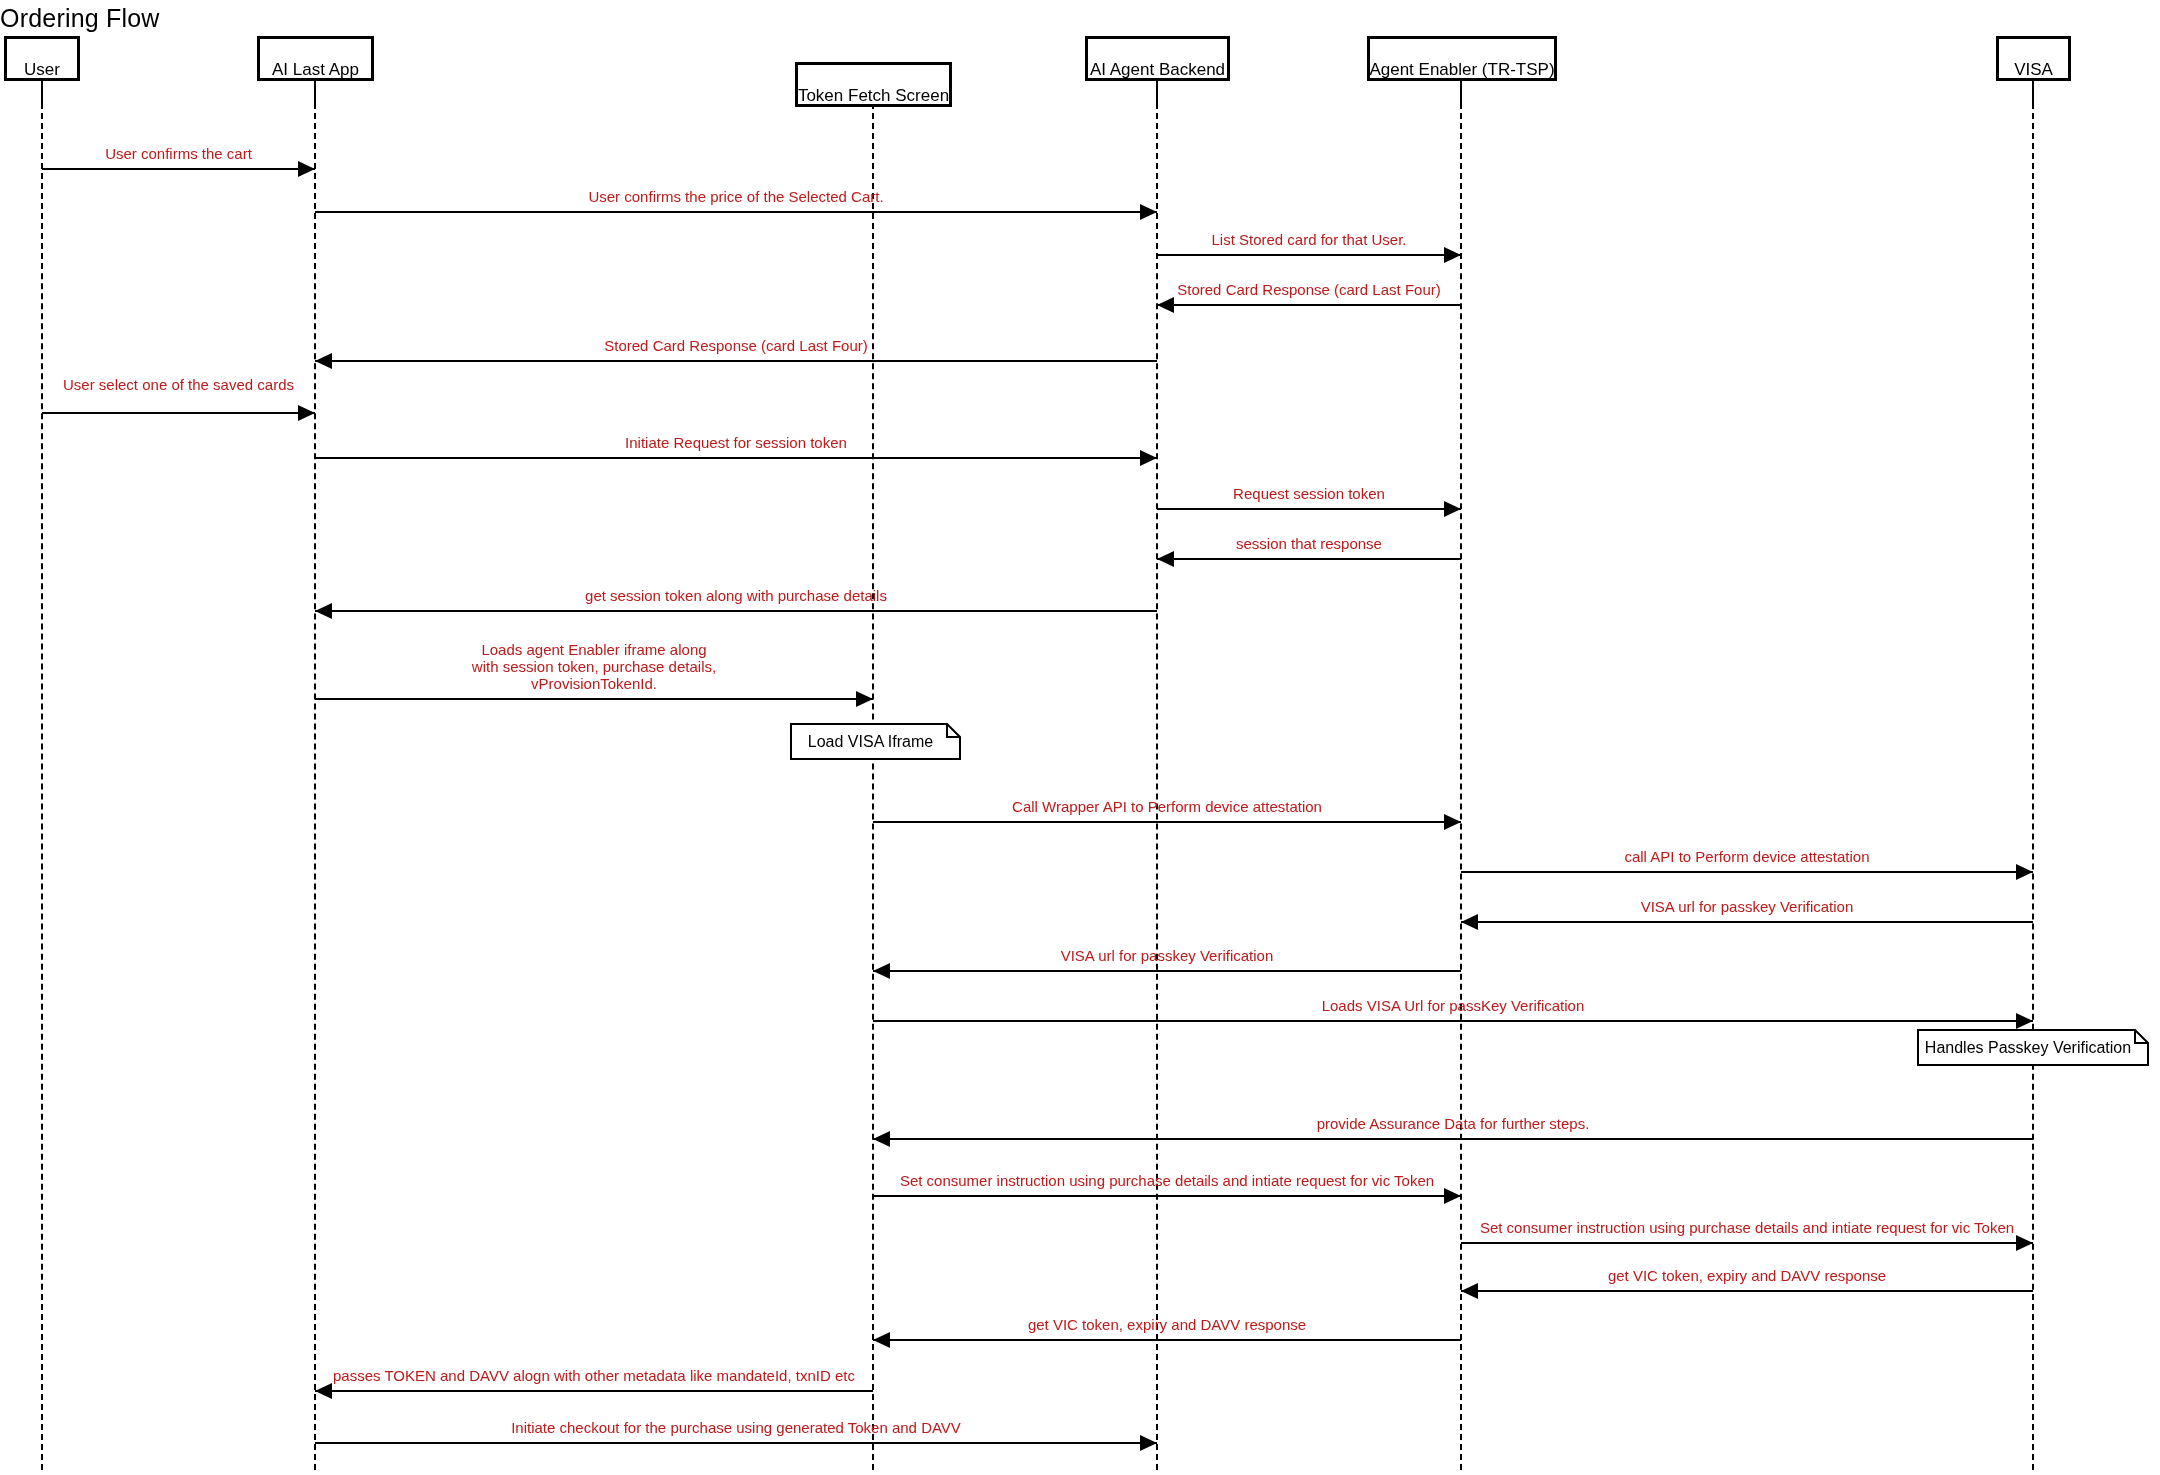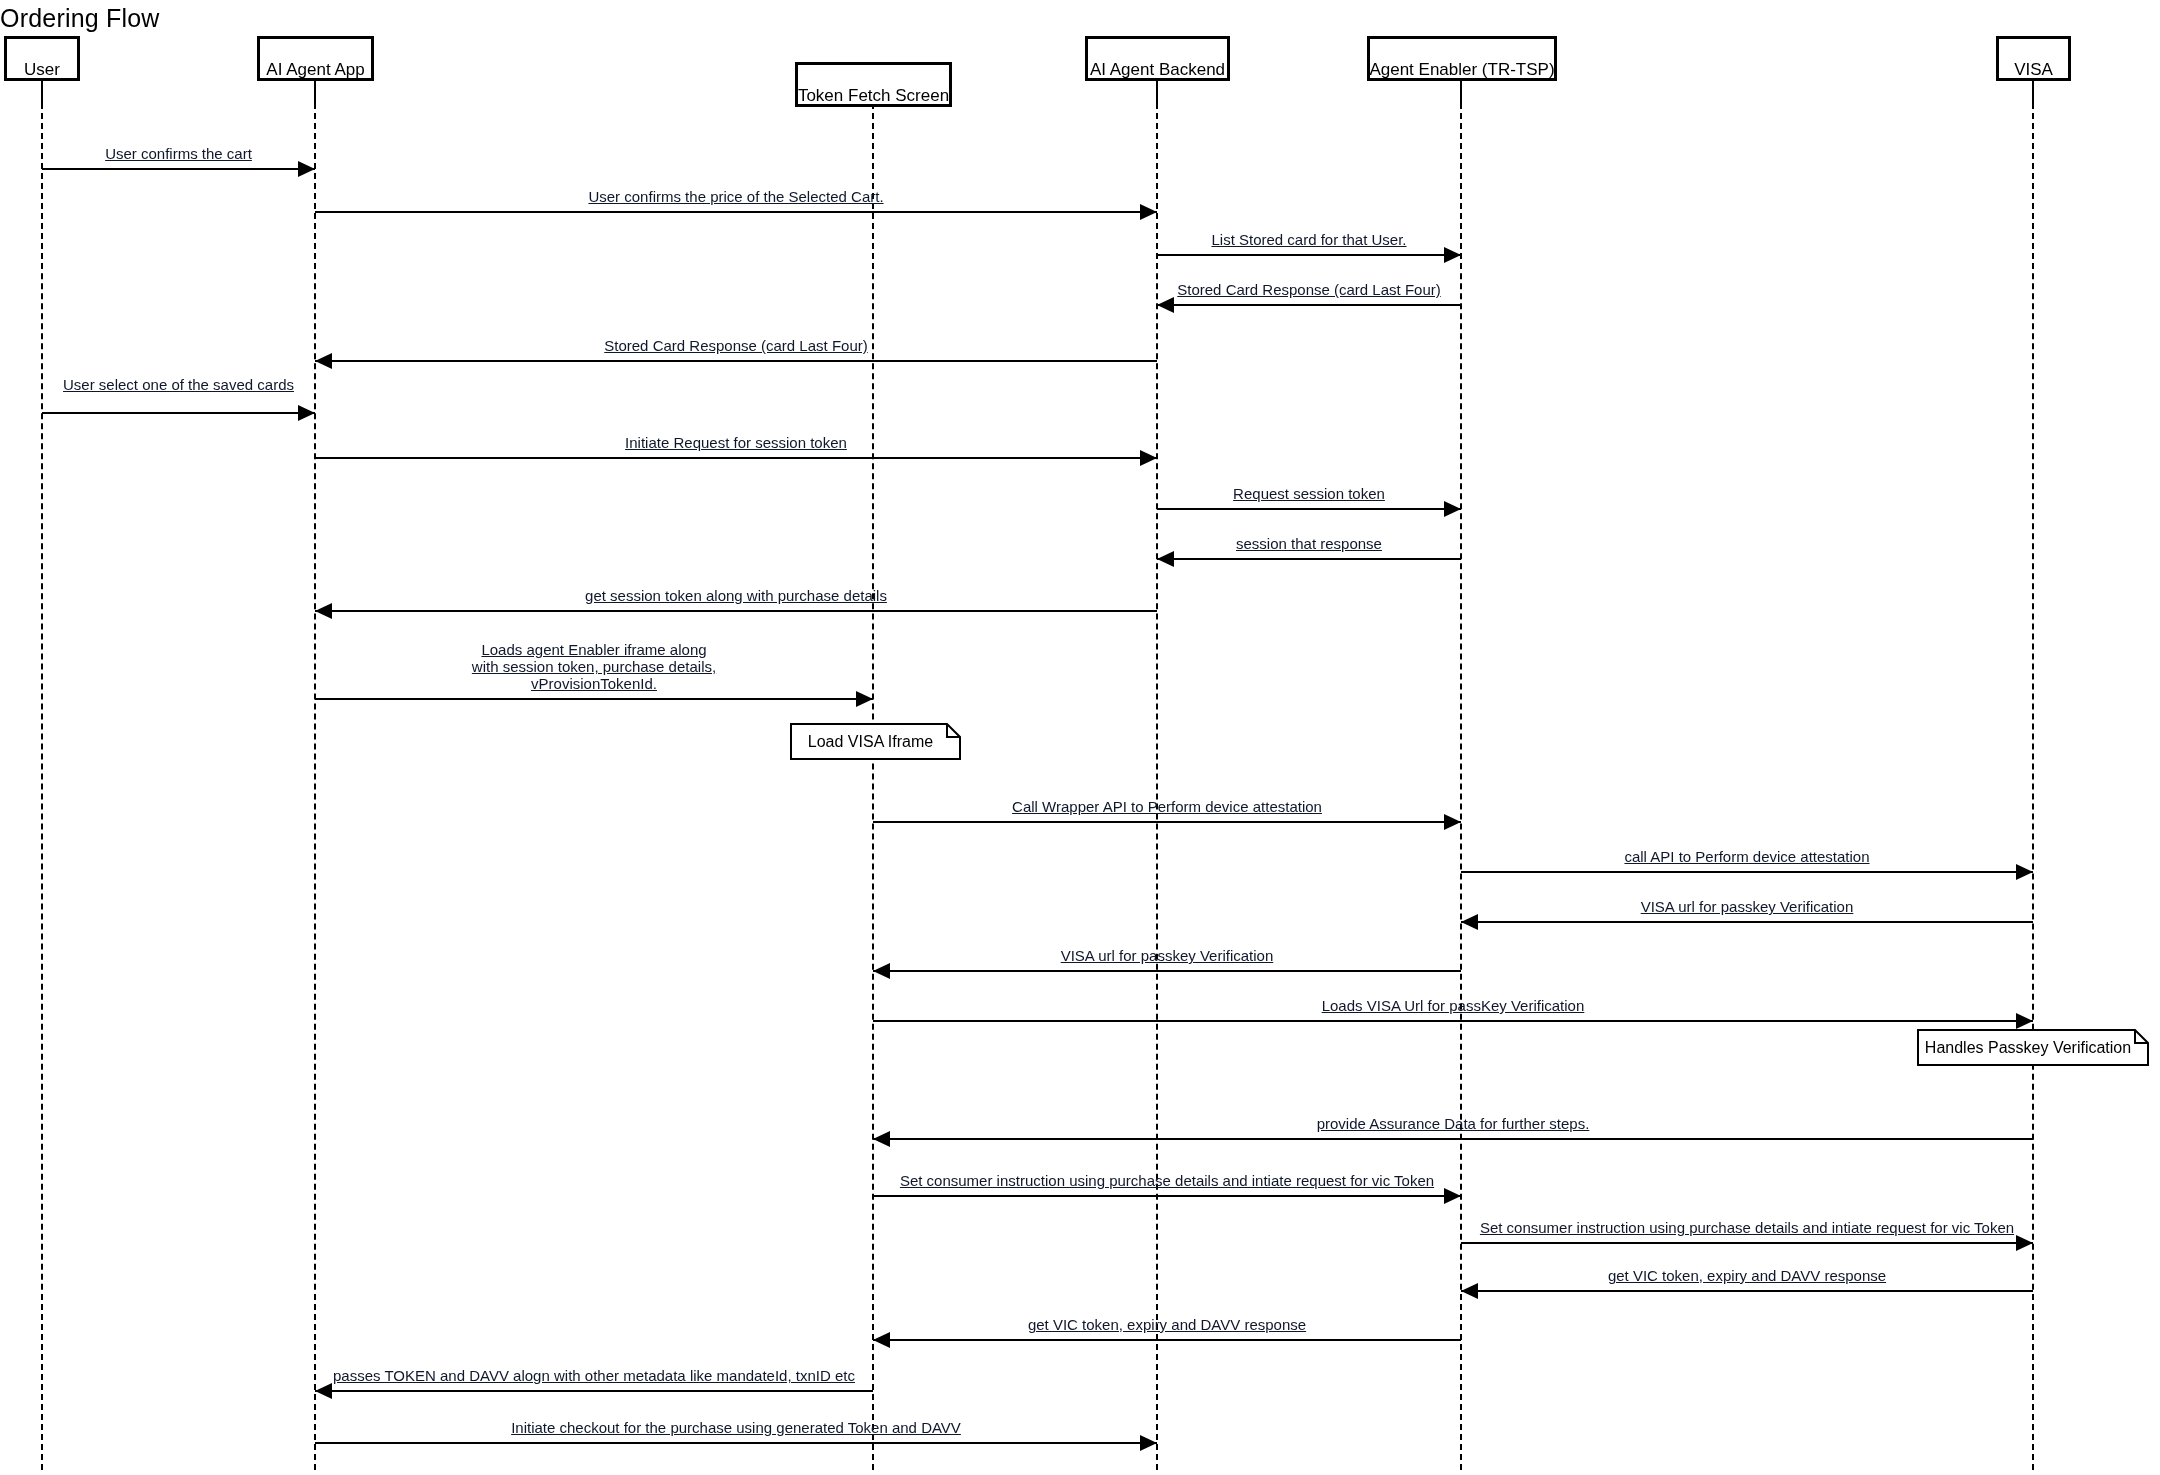--- a/index.html
+++ b/index.html
@@ -80,23 +80,22 @@
     border-top: 8px solid transparent;
     border-bottom: 8px solid transparent;
     border-right: 17px solid #000000;
   }
   .msg-label {
     position: absolute;
     font-size: 15px;
     line-height: 17px;
     text-align: center;
     white-space: pre;
-    color: #0f172a;
+    color: #b91c1c;
     z-index: 4;
-    text-decoration: underline;
   }
   
   .note {
     position: absolute;
     box-sizing: border-box;
     background: #ffffff;
     z-index: 6;
   }
   .note svg {
     position: absolute;
@@ -124,21 +123,21 @@
 
 <div id="canvas">
   <div id="diagram-title">Ordering Flow</div>
   <div id="layers">
       <div class="participant" style="left: 4px; top: 36px; width: 76px;">
         <span class="plabel">User</span>
       </div>
       <div class="lifeline-head" style="left: 41px; top: 81px; height: 22px;"></div>
       <div class="lifeline" style="left: 41px; top: 103px; height: 1367px;"></div>
       <div class="participant" style="left: 257px; top: 36px; width: 117px;">
-        <span class="plabel">AI Agent App</span>
+        <span class="plabel">AI Last App</span>
       </div>
       <div class="lifeline-head" style="left: 314px; top: 81px; height: 22px;"></div>
       <div class="lifeline" style="left: 314px; top: 103px; height: 1367px;"></div>
       <div class="participant" style="left: 795px; top: 36px; width: 157px; margin-top: 26px;">
         <span class="plabel">Token Fetch Screen</span>
       </div>
       <div class="lifeline-head" style="left: 872px; top: 81px; height: 22px;"></div>
       <div class="lifeline" style="left: 872px; top: 103px; height: 1367px;"></div>
       <div class="participant" style="left: 1085px; top: 36px; width: 145px;">
         <span class="plabel">AI Agent Backend</span>

